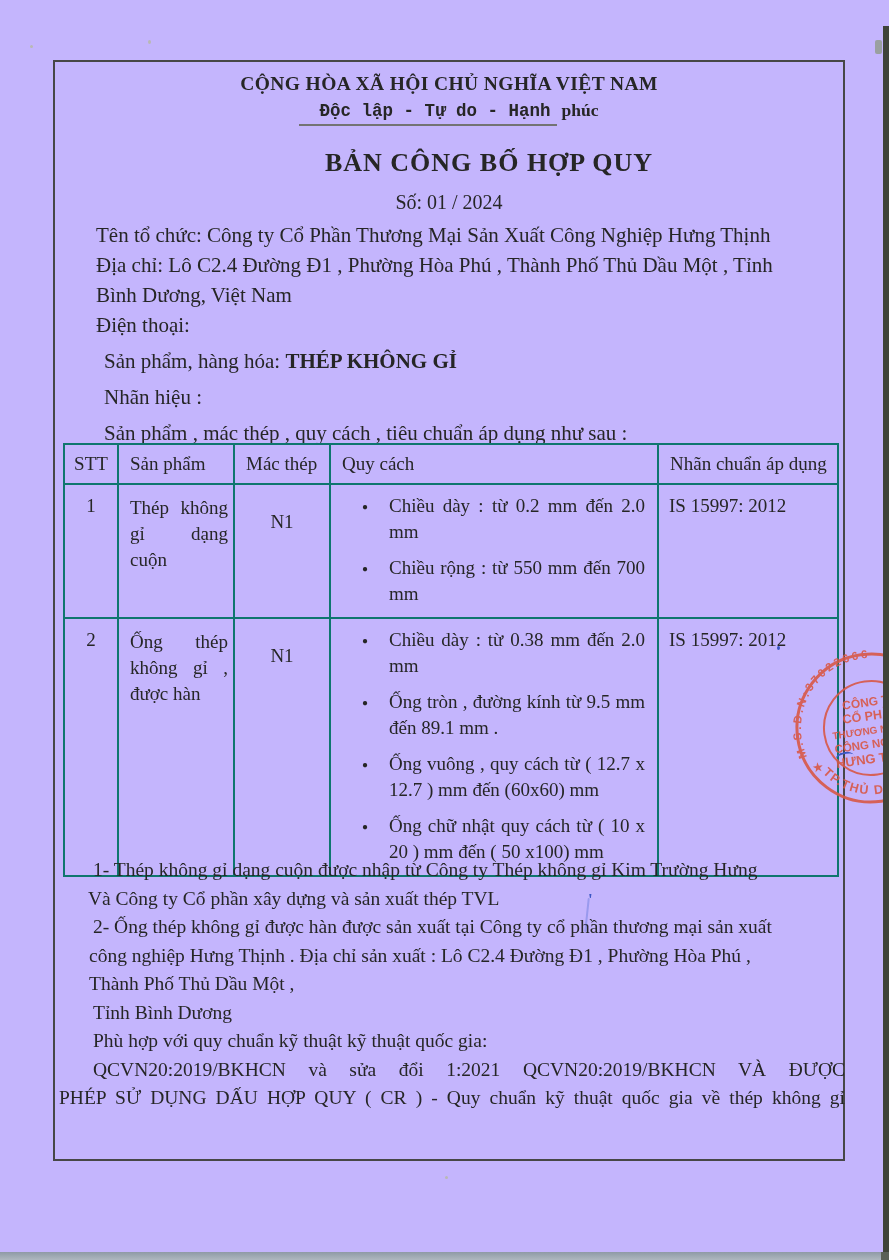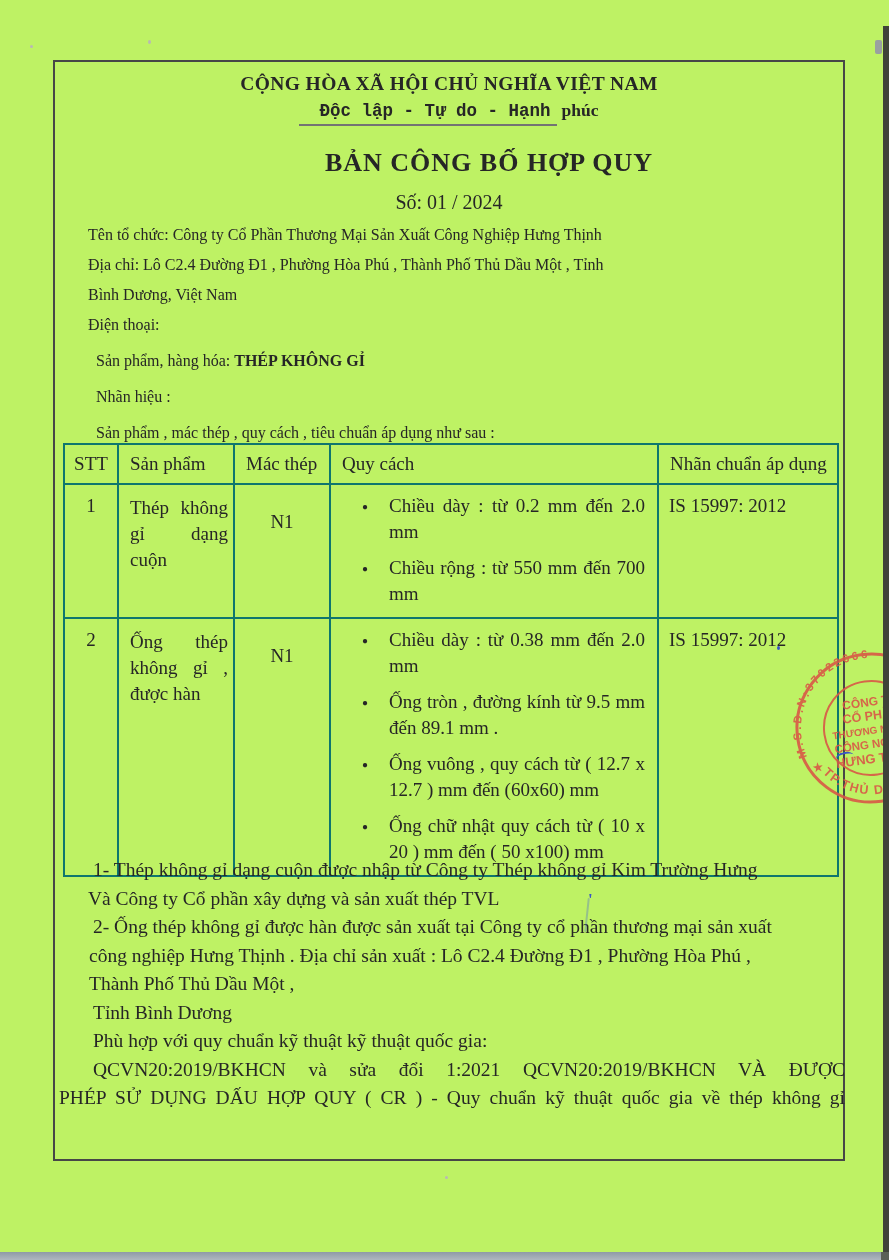--- a/index.html
+++ b/index.html
@@ -1,19 +1,19 @@
 <!DOCTYPE html>
 <html><head>
 <meta charset="utf-8">
 <style>
   html,body{margin:0;padding:0;background:#e8e8e6;}
   .page{
     position:relative;
     width:889px;height:1260px;
-    background:#bef264;
+    background:#c4b5fd;
     overflow:hidden;
     font-family:"Liberation Serif","DejaVu Serif",serif;
     color:#262626;
   }
   
   .scan-right{position:absolute;right:0;top:26px;width:6px;height:1234px;background:#3f4339;z-index:30;}
   .scan-notch{position:absolute;left:875px;top:40px;width:7px;height:14px;background:#9aA0a0;z-index:31;border-radius:2px;}
   .scan-bottom{position:absolute;left:0;bottom:0;width:889px;height:8px;background:linear-gradient(#8f9aa6,#aeb7bf);z-index:30;}
   .scan-bottom-corner{position:absolute;right:0;bottom:0;width:8px;height:8px;background:#5a6057;z-index:32;}
   .speck{position:absolute;background:#b9b9b4;border-radius:50%;z-index:1;}
@@ -23,21 +23,21 @@
 
   
   .nat-title{position:absolute;left:53px;top:73px;width:792px;text-align:center;font-size:19.5px;font-weight:bold;letter-spacing:.4px;z-index:3;}
   .motto{position:absolute;left:53px;top:100px;width:792px;text-align:center;font-size:17.5px;font-weight:bold;z-index:3;}
   .motto .u{border-bottom:2px solid #737373;padding:0 6px 3px 20px;font-family:Liberation Mono, monospace;}
   .motto .tail{padding-left:5px;}
   .doc-title{position:absolute;left:53px;top:148px;width:792px;text-align:center;font-size:26px;font-weight:bold;letter-spacing:1px;z-index:3;margin-left:40px;}
   .doc-num{position:absolute;left:53px;top:191px;width:792px;text-align:center;font-size:20px;z-index:3;}
 
   
-  .info{position:absolute;left:88px;top:220px;width:750px;font-size:16px;line-height:30px;z-index:3;}
+  .info{position:absolute;left:96px;top:220px;width:750px;font-size:21px;line-height:30px;z-index:3;}
   .info p{margin:0;}
   .info p.gap{margin-top:6px;}
   .info p.indent{padding-left:8px;}
   .info b{font-weight:bold;}
 
   
   table.spec{position:absolute;left:63px;top:443px;width:774px;border-collapse:collapse;z-index:3;font-size:19px;table-layout:fixed;}
   table.spec th,table.spec td{border:2px solid #0f766e;box-sizing:border-box;}
   table.spec th{height:40px;font-weight:normal;text-align:left;padding:0 4px 0 11px;vertical-align:middle;}
   table.spec th.c-stt{text-align:center;padding:0;}

